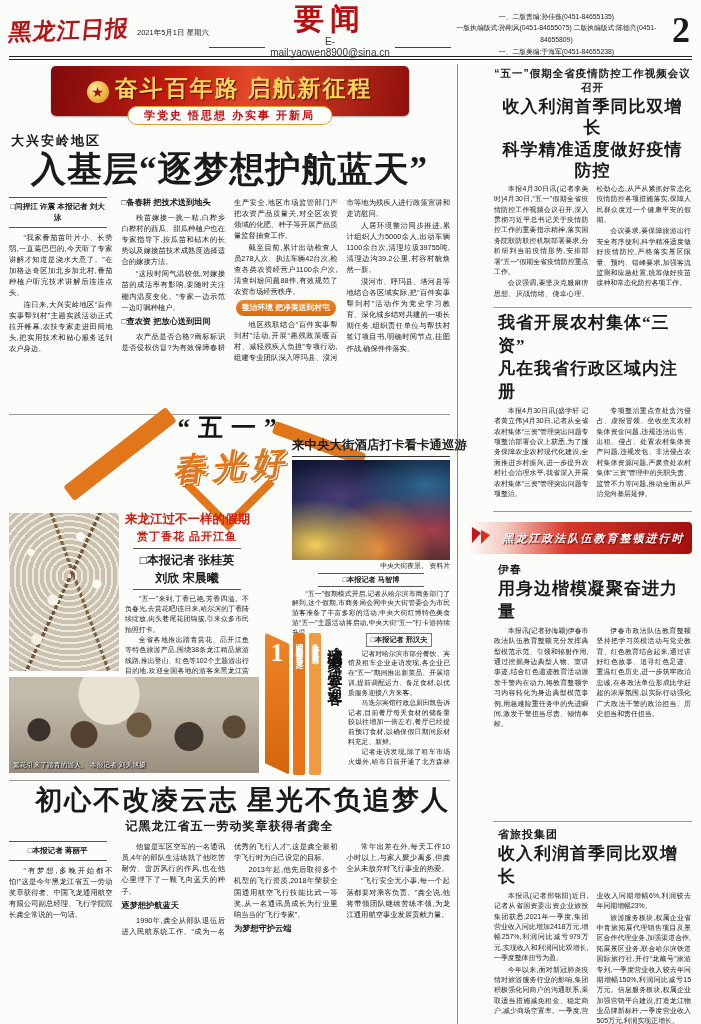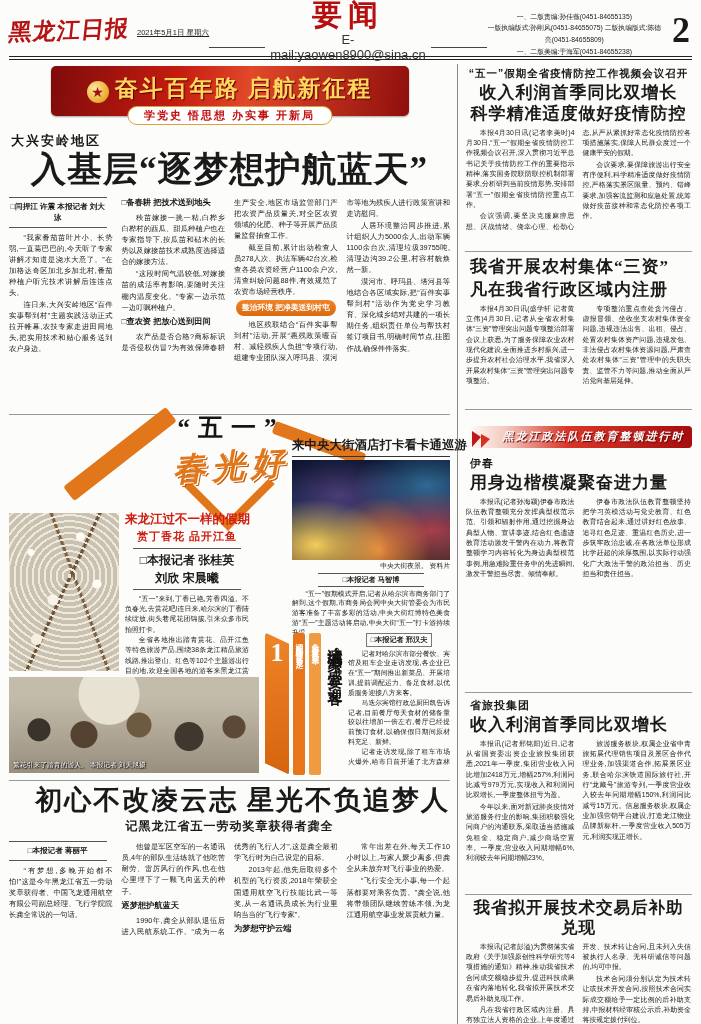--- a/index.html
+++ b/index.html
@@ -2,26 +2,26 @@
 <html><head>
 <meta charset="utf-8">
 <style>
   *{margin:0;padding:0;box-sizing:border-box;}
   html,body{background:#d9d9d6;}
   body{font-family:"Liberation Sans","DejaVu Sans",sans-serif;color:#1a1a1a;}
   .page{width:701px;height:1024px;margin:0 auto;background:#fcfcfa;overflow:hidden;position:relative;padding:5px 9px 0 9px;box-shadow:0 0 6px rgba(0,0,0,.4);}
   
   .masthead{display:flex;align-items:center;height:50px;}
   .mh-logo{font-family:"Liberation Serif","DejaVu Serif",serif;font-size:23px;font-weight:900;color:#b51414;transform:skewX(-8deg) rotate(-2deg);letter-spacing:1px;white-space:nowrap;}
-  .mh-date{font-size:7.5px;color:#222;margin:14px 0 8px 8px;white-space:nowrap;text-decoration:underline;}
+  .mh-date{font-size:7.5px;color:#222;margin:14px 0 8px 8px;white-space:nowrap;}
   .mh-center{flex:1;text-align:center;margin-top:2px;}
   .mh-section{font-family:"Liberation Serif","DejaVu Serif",serif;font-size:30px;font-weight:900;color:#b50f0f;letter-spacing:6px;line-height:1;}
   .mh-emailrow{display:flex;align-items:center;gap:5px;justify-content:center;margin-top:2px;}
   .mh-emailrow .ln{flex:0 0 56px;height:1px;background:#444;}
-  .mh-email{font-size:13px;color:#333;}
+  .mh-email{font-size:10px;color:#333;}
   .mh-contacts{width:225px;font-size:6.8px;line-height:1.7;text-align:center;color:#222;margin-top:8px;}
   .mh-pageno{font-family:"Liberation Serif","DejaVu Serif",serif;font-size:36px;font-weight:900;margin:0 2px 0 10px;line-height:1;}
   .rule2{border-top:1.5px solid #222;border-bottom:1px solid #222;height:4px;margin:1px 0 4px 0;}
   
   .main{display:flex;gap:7px;}
   .colL{width:441px;}
   .vsep{width:1px;background:#888;}
   .colR{flex:1;min-width:0;}
   
   .banner{position:relative;width:358px;margin:2px auto 16px auto;background:linear-gradient(100deg,#7e0b0b,#c41c10 35%,#e2482a 55%,#8f0f0c);border-radius:5px;text-align:center;padding:7px 8px 12px 8px;box-shadow:0 1px 2px rgba(0,0,0,.35);}
@@ -92,29 +92,29 @@
   .bc-byline{font-size:7.2px;font-weight:bold;text-align:center;border:1px solid #777;margin:0 18px 2px 18px;padding:1px 0;}
   .bc-body{font-size:6.8px;line-height:1.45;text-align:justify;height:118px;overflow:hidden;}
   .bc-body p{text-indent:2em;}
   
   .mw{border-top:1px solid #999;margin-top:4px;padding-top:5px;}
   .mw-headline{font-family:"Liberation Serif","DejaVu Serif",serif;font-size:27px;font-weight:900;text-align:right;letter-spacing:2px;line-height:1.1;}
   .mw-sub{font-size:12px;font-weight:bold;text-align:center;margin:3px 0 6px 0;letter-spacing:1px;}
   .mw-cols{column-count:4;height:188px;}
   
   .ra{padding:3px 1px 5px 1px;}
-  .ra-b{border-bottom:1px solid #9a9a9a;}
+  .ra-b{border-bottom:1px solid #9a9a9a;margin-left:28px;}
   .ra-kicker{font-size:10.5px;font-weight:bold;text-align:center;letter-spacing:1px;margin-bottom:1px;}
   .ra-kicker-left{font-size:11px;font-weight:bold;text-align:left;margin:2px 0 0 4px;letter-spacing:1px;}
   .ra-headline{font-family:"Liberation Serif","DejaVu Serif",serif;font-size:17px;font-weight:900;text-align:center;line-height:1.25;letter-spacing:1px;}
   .ra-headline-left{font-family:"Liberation Serif","DejaVu Serif",serif;font-size:17px;font-weight:900;text-align:left;margin:0 0 2px 4px;letter-spacing:1px;}
   .ra-body{column-count:2;column-gap:8px;font-size:6.9px;line-height:1.5;text-align:justify;overflow:hidden;margin-top:3px;color:#191919;}
   .ra-body p{text-indent:2em;margin-bottom:1px;}
   .h118{height:118px;} .h100{height:100px;} .h190{height:190px;} .h150{height:150px;} .h148{height:148px;}
-  .zf-banner{position:relative;height:22px;margin:16px 0 3px 0;background:linear-gradient(90deg,#ffffff,#f3c9bf 18%,#d8372a 45%,#a50e0e);border-radius:12px 4px 4px 12px;display:flex;align-items:center;overflow:hidden;}
+  .zf-banner{position:relative;height:32px;margin:10px 0 3px 0;background:linear-gradient(90deg,#ffffff,#f3c9bf 18%,#d8372a 45%,#a50e0e);border-radius:12px 4px 4px 12px;display:flex;align-items:center;overflow:hidden;}
   .zf-fig{width:30px;height:100%;position:relative;}
   .zf-fig:before{content:"";position:absolute;left:7px;top:4px;border-left:9px solid #c01818;border-top:8px solid transparent;border-bottom:8px solid transparent;transform:skewY(-12deg);}
   .zf-fig:after{content:"";position:absolute;left:16px;top:7px;border-left:9px solid #d83020;border-top:7px solid transparent;border-bottom:7px solid transparent;transform:skewY(-12deg);}
   .zf-text{flex:1;color:#fff;font-size:11px;font-weight:900;font-style:italic;letter-spacing:2px;text-align:center;text-shadow:1px 1px 1px #6d0000;white-space:nowrap;}
 </style>
 </head>
 <body>
 
 <div class="page">
 

